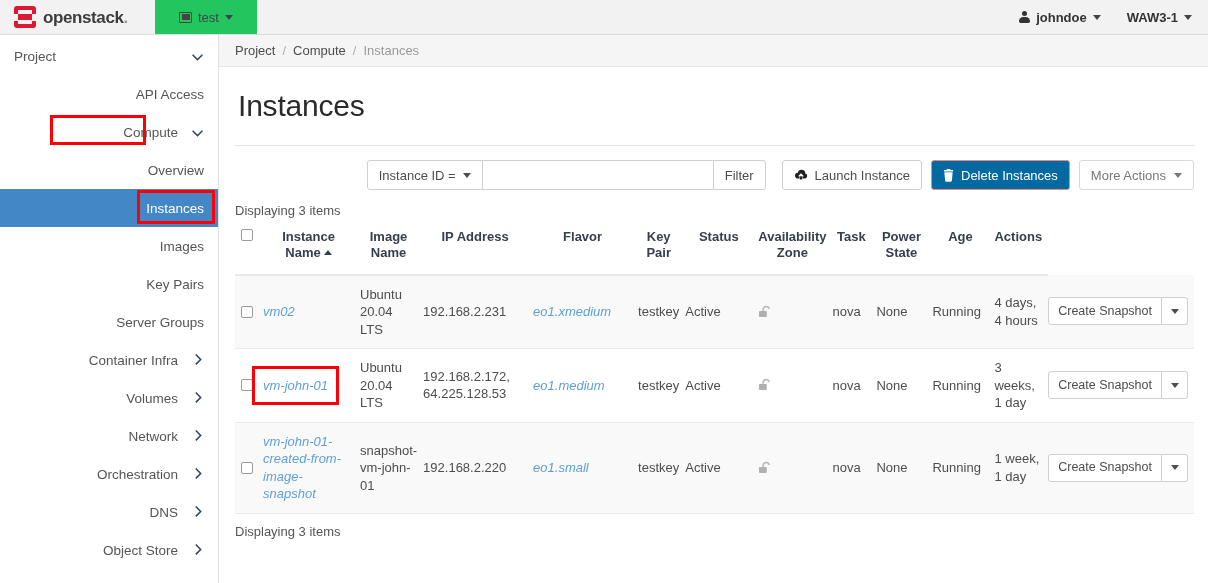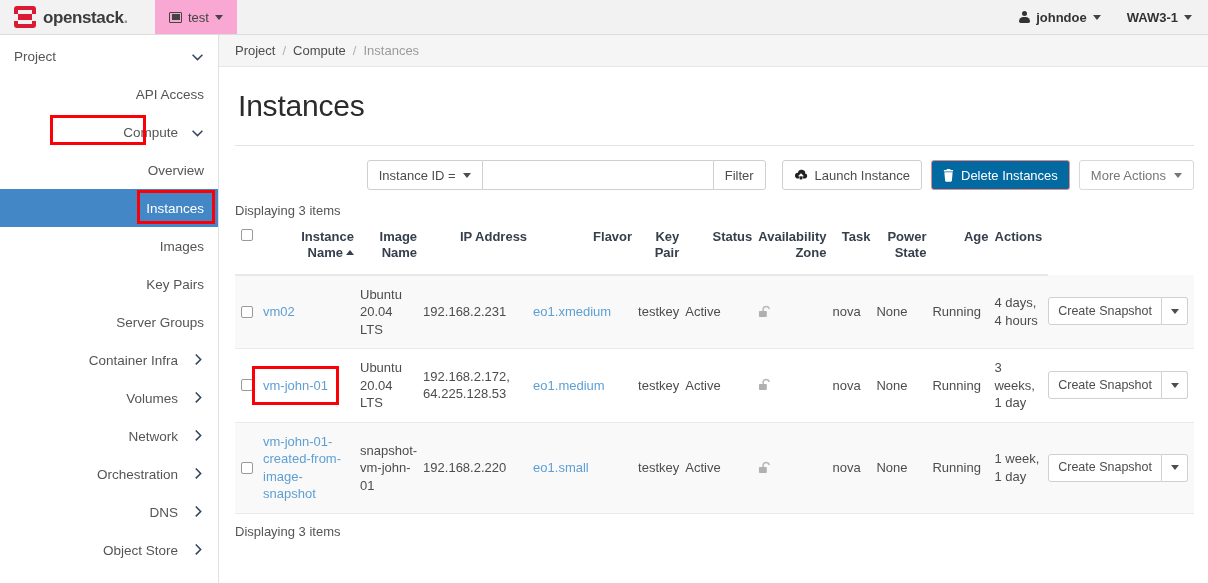--- a/index.html
+++ b/index.html
@@ -60,22 +60,22 @@
     color: #3c3c3c;
     letter-spacing: -0.4px;
     line-height: 1;
   }
   .brand-text .dot { color: #9a9a9a; }
 
   .proj-select {
     display: flex;
     align-items: center;
     gap: 6px;
-    padding: 0 14px;
-    background: #f9a8d4;
+    padding: 0 24px;
+    background: #22c55e;
     color: #444;
     font-size: 13px;
     cursor: pointer;
   }
   .grid-icon {
     width: 13px; height: 11px;
     border: 1.5px solid #444;
     border-radius: 1px;
     display: flex; flex-direction: column;
     justify-content: space-evenly;
@@ -274,21 +274,21 @@
   table.inst {
     width: calc(100% - 30px);
     margin: 0 14px 0 16px;
     border-collapse: collapse;
     font-size: 13px;
   }
   table.inst thead th {
     font-size: 13px;
     font-weight: bold;
     color: #36404d;
-    text-align: right;
+    text-align: center;
     vertical-align: top;
     padding: 4px 6px 12px 0;
     border-bottom: 2px solid #e8e8e8;
     line-height: 1.25;
   }
   table.inst thead th.c-chk { width: 28px; padding-left: 6px; }
   .sort-up {
     display: inline-block;
     width: 0; height: 0;
     border-left: 4px solid transparent;
@@ -299,21 +299,21 @@
   }
   table.inst tbody td {
     padding: 10px 6px 10px 0;
     vertical-align: middle;
     border-bottom: 1px solid #eaeaea;
     color: #4d4d4d;
     line-height: 1.35;
   }
   table.inst tbody td.c-chk { padding-left: 6px; }
   table.inst tbody tr.odd { background: #f9f9f9; }
-  .lnk { color: #5e9fd4; text-decoration: none; cursor: pointer; }
+  .lnk { color: #5e9fd4; text-decoration: none; cursor: pointer; font-style: italic; }
   .chk {
     width: 12px; height: 12px;
     border: 1px solid #9a9a9a;
     border-radius: 2px;
     background: #fff;
     display: block;
     cursor: pointer;
   }
   .lock-icon { display: block; width: 15px; height: 14px; }
   .act-group { display: inline-flex; }

